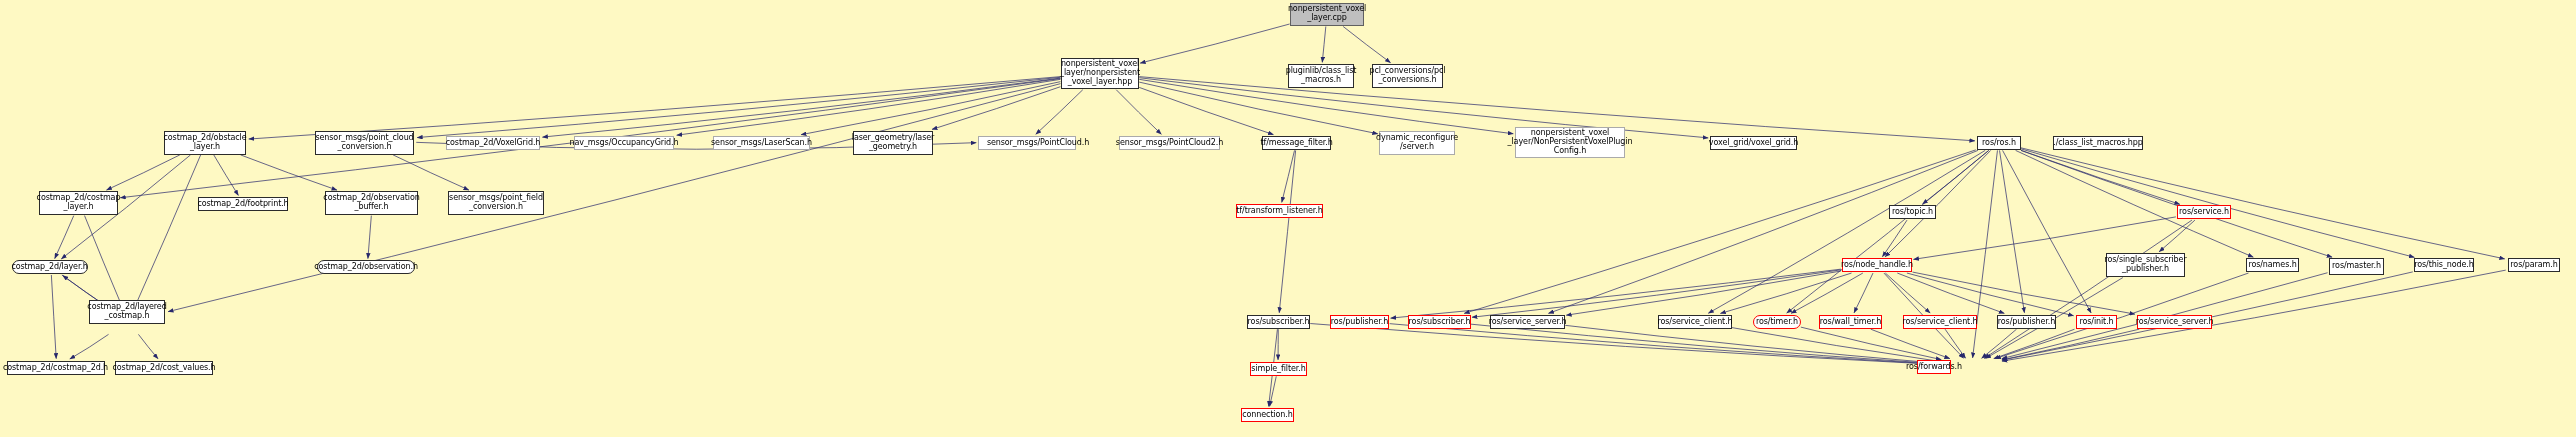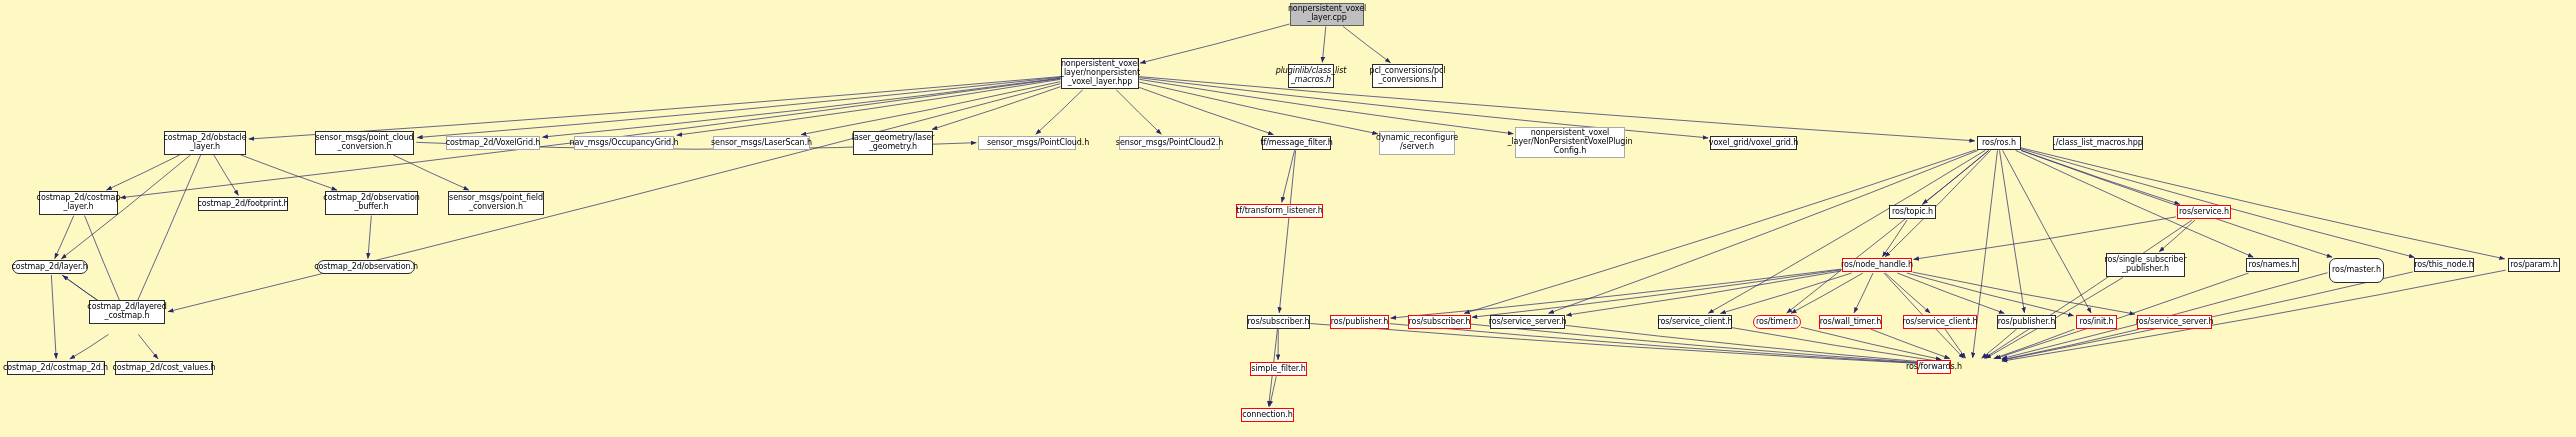--- a/index.html
+++ b/index.html
@@ -117,21 +117,21 @@
         <path d="M3481.5,423.0 Q3286.9,492.7 3089.4,555.5" marker-end="url(#arw)"></path>
         <path d="M3604.0,422.5 Q3353.2,493.4 3099.4,555.6" marker-end="url(#arw)"></path>
         <path d="M3736.0,421.2 Q3419.2,495.1 3099.5,557.9" marker-end="url(#arw)"></path>
         <path d="M3880.0,418.5 Q3491.3,495.8 3099.5,559.5" marker-end="url(#arw)"></path>
         <path d="M2028.0,501.2 Q2516.1,540.4 3005.5,564.9" marker-end="url(#arw)"></path>
       </g>
   </svg>
   <div id="node-layer">
       <div class="node root" style="left: 1290px; top: 2.6px; width: 74px; height: 23px;">nonpersistent_voxel
 _layer.cpp</div>
-      <div class="node dark" style="left: 1288px; top: 64px; width: 46px; height: 24px; font-style: italic;">pluginlib/class_list
+      <div class="node dark" style="left: 1288px; top: 64px; width: 66px; height: 24px;">pluginlib/class_list
 _macros.h</div>
       <div class="node dark" style="left: 1372px; top: 64px; width: 71px; height: 24px;">pcl_conversions/pcl
 _conversions.h</div>
       <div class="node dark" style="left: 1061px; top: 58px; width: 78px; height: 31px;">nonpersistent_voxel
 _layer/nonpersistent
 _voxel_layer.hpp</div>
       <div class="node dark" style="left: 164px; top: 131px; width: 82px; height: 24px;">costmap_2d/obstacle
 _layer.h</div>
       <div class="node dark" style="left: 315px; top: 131px; width: 99px; height: 24px;">sensor_msgs/point_cloud
 _conversion.h</div>
@@ -160,21 +160,21 @@
 _conversion.h</div>
       <div class="node red" style="left: 1236px; top: 204px; width: 87px; height: 14.2px;">tf/transform_listener.h</div>
       <div class="node dark" style="left: 1889px; top: 205px; width: 47px; height: 14.2px;">ros/topic.h</div>
       <div class="node red" style="left: 2177px; top: 205px; width: 54px; height: 14.2px;">ros/service.h</div>
       <div class="node dark" style="left: 11.6px; top: 260px; width: 76px; height: 14.2px; border-radius: 7px;">costmap_2d/layer.h</div>
       <div class="node dark" style="left: 317px; top: 260px; width: 98px; height: 14.2px; border-radius: 7px;">costmap_2d/observation.h</div>
       <div class="node red" style="left: 1842px; top: 258px; width: 70px; height: 14.2px;">ros/node_handle.h</div>
       <div class="node dark" style="left: 2106px; top: 253px; width: 79px; height: 24px;">ros/single_subscriber
 _publisher.h</div>
       <div class="node dark" style="left: 2246px; top: 258px; width: 53px; height: 14.2px;">ros/names.h</div>
-      <div class="node dark" style="left: 2329px; top: 258px; width: 55px; height: 25px; border-radius: 7px;">ros/master.h</div>
+      <div class="node dark" style="left: 2329px; top: 258px; width: 55px; height: 17px;">ros/master.h</div>
       <div class="node dark" style="left: 2414px; top: 258px; width: 60px; height: 14.2px;">ros/this_node.h</div>
       <div class="node dark" style="left: 2508px; top: 258px; width: 52px; height: 14.2px;">ros/param.h</div>
       <div class="node dark" style="left: 89px; top: 300px; width: 76px; height: 24px;">costmap_2d/layered
 _costmap.h</div>
       <div class="node dark" style="left: 1247px; top: 315px; width: 63px; height: 14.2px;">ros/subscriber.h</div>
       <div class="node red" style="left: 1330px; top: 315px; width: 59px; height: 14.2px;">ros/publisher.h</div>
       <div class="node red" style="left: 1408px; top: 315px; width: 63px; height: 14.2px;">ros/subscriber.h</div>
       <div class="node dark" style="left: 1490px; top: 315px; width: 75px; height: 14.2px;">ros/service_server.h</div>
       <div class="node dark" style="left: 1658px; top: 315px; width: 74px; height: 14.2px;">ros/service_client.h</div>
       <div class="node red" style="left: 1753px; top: 315px; width: 48px; height: 14.2px; border-radius: 7px;">ros/timer.h</div>

